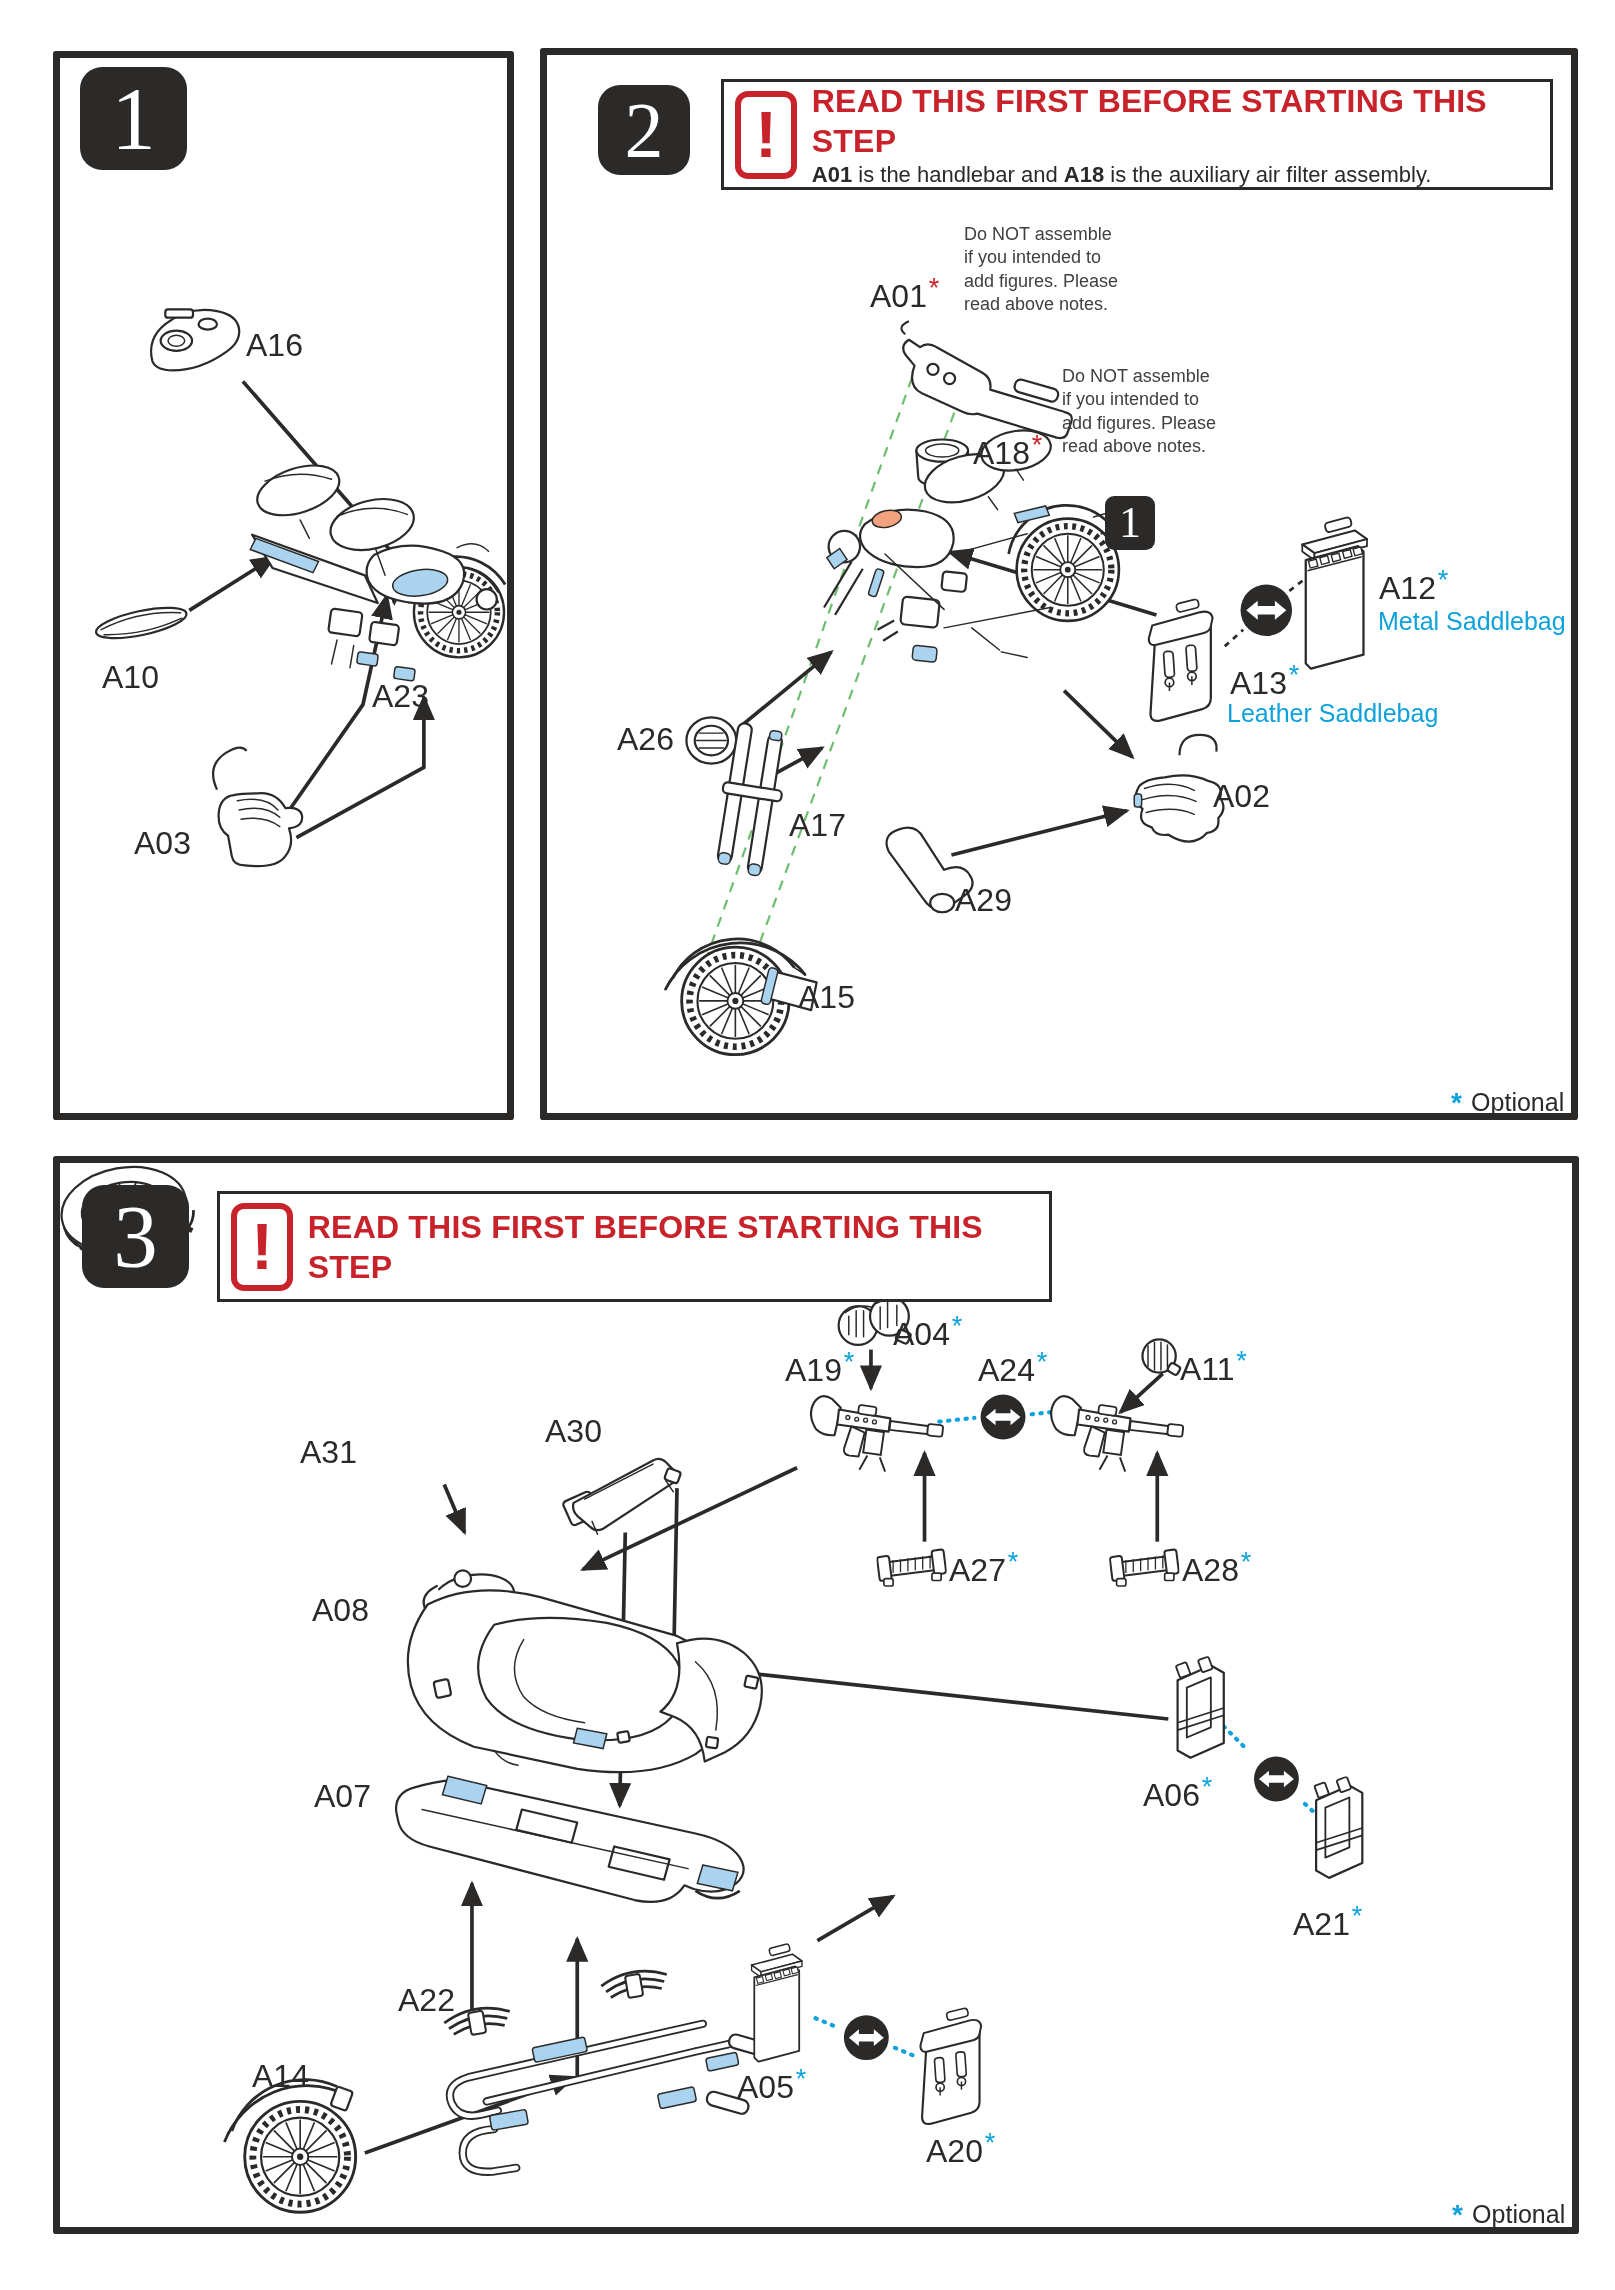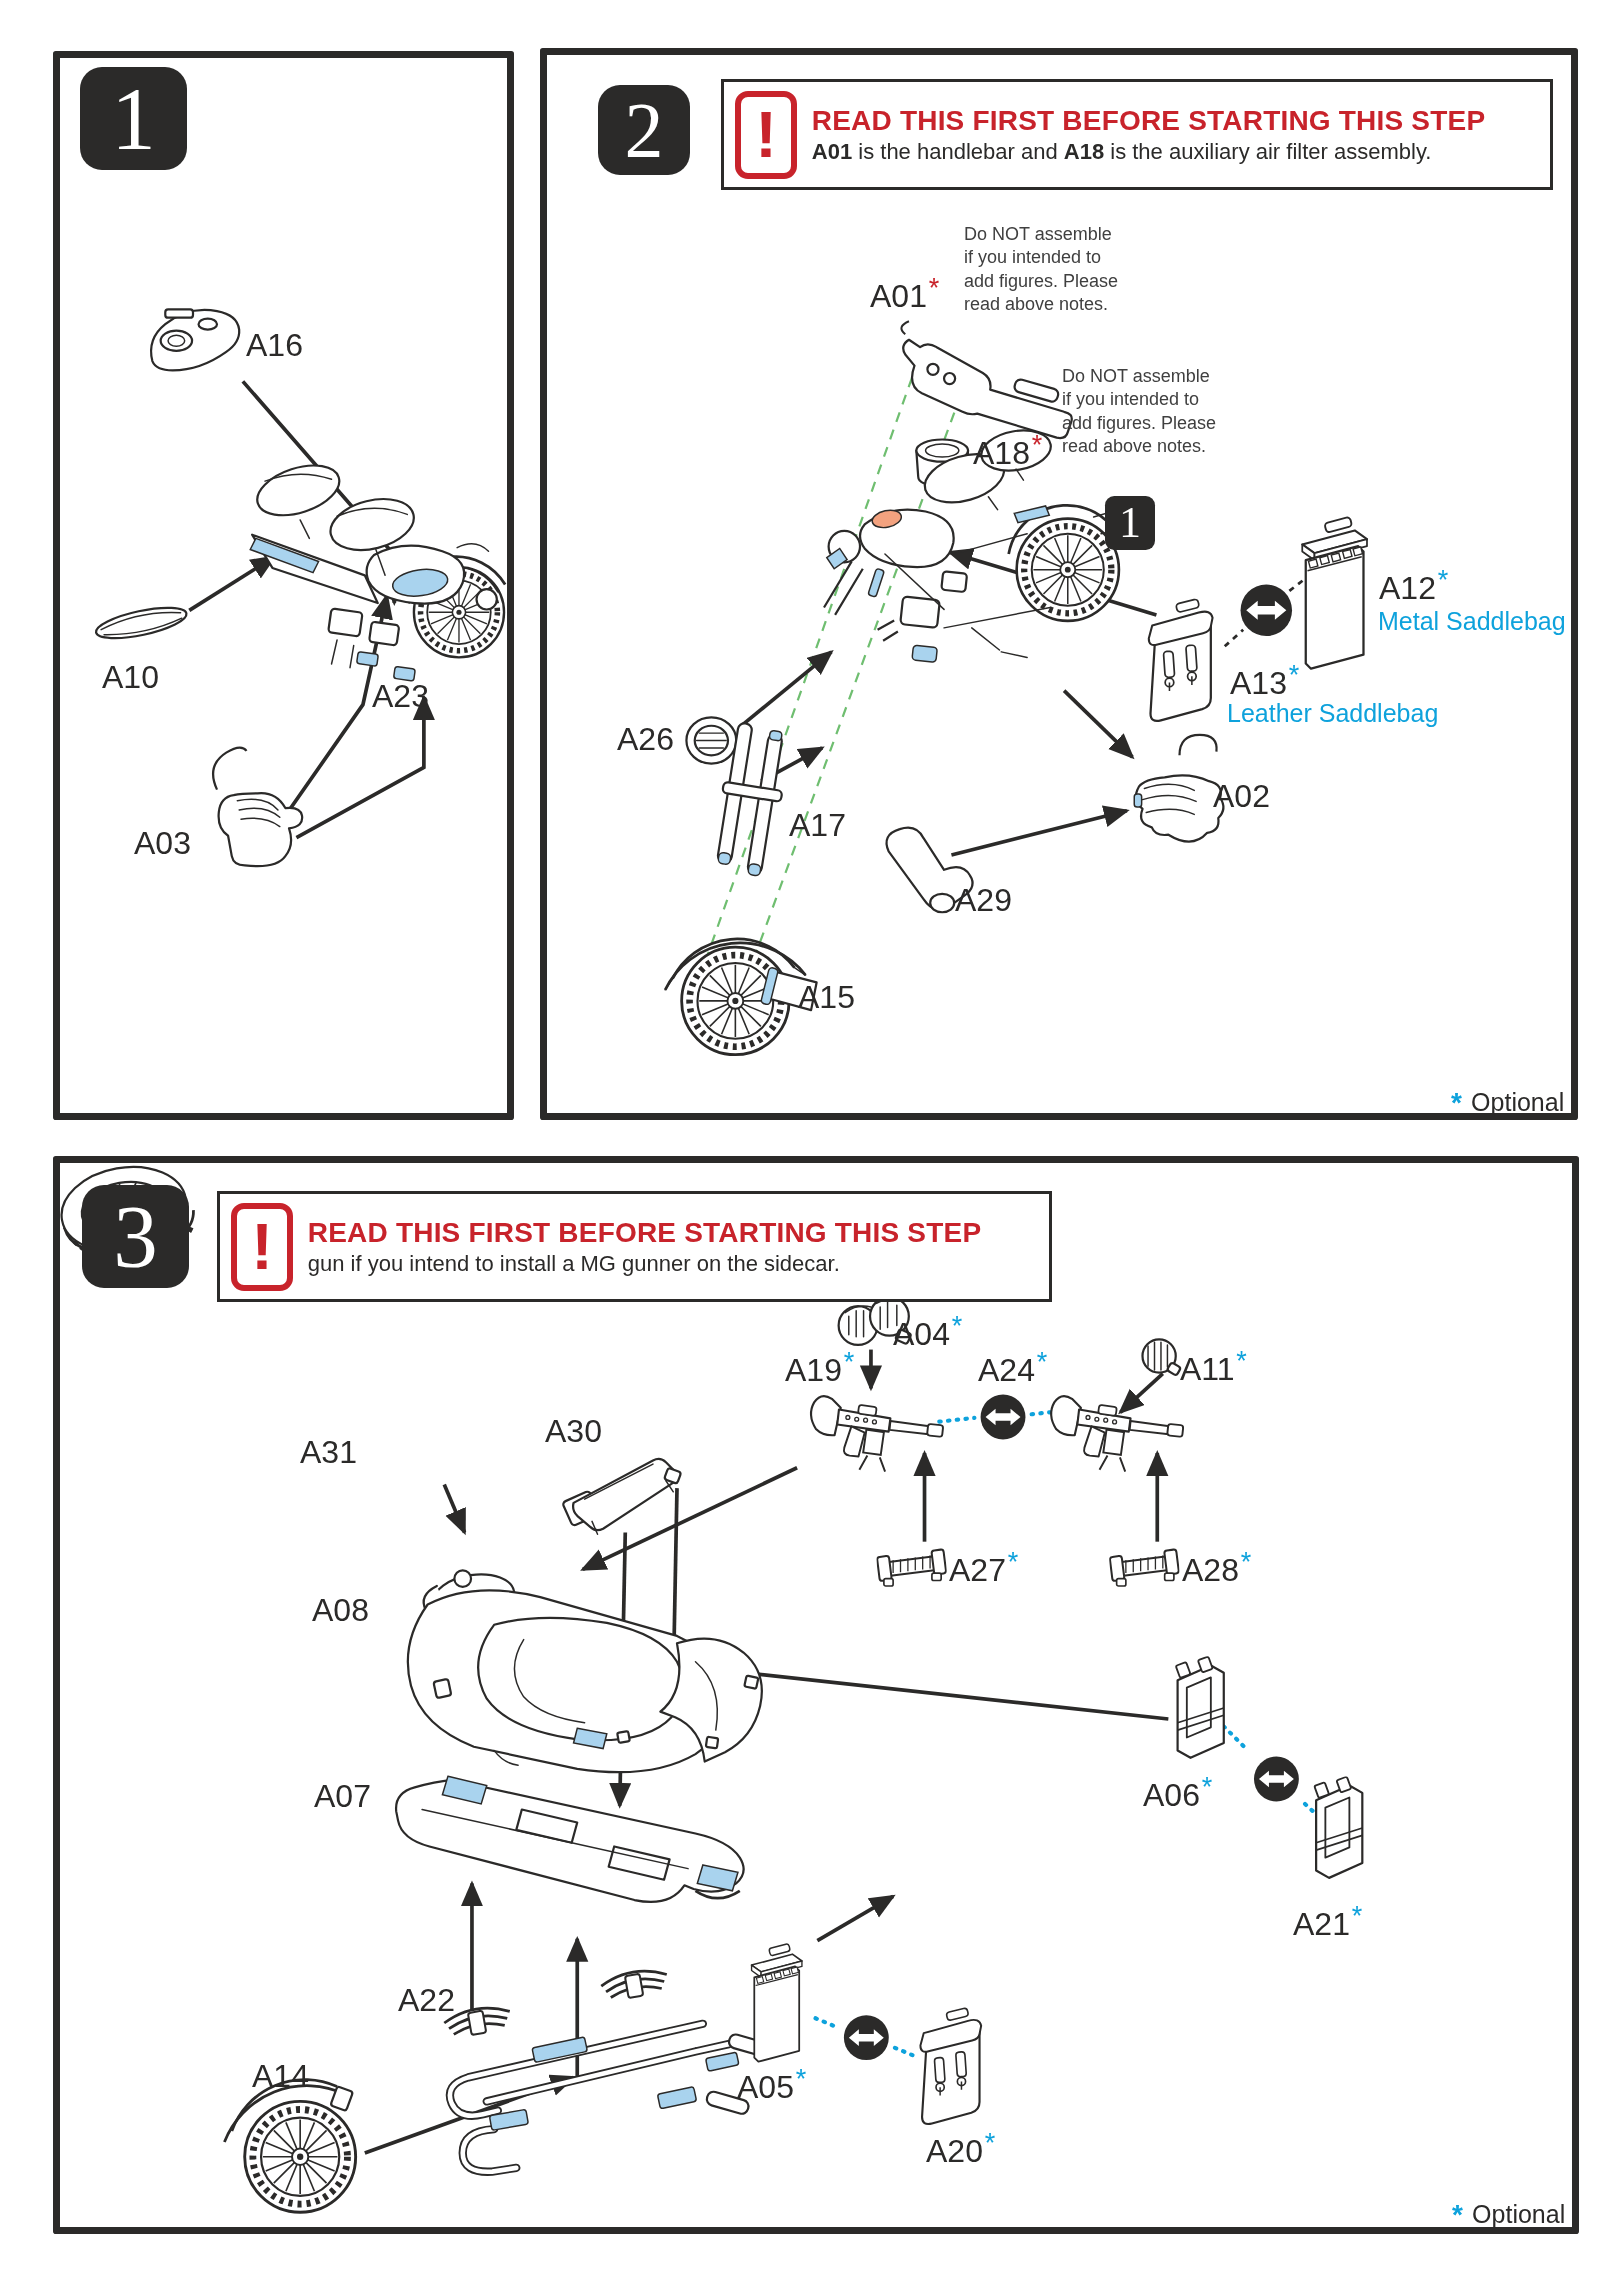--- a/index.html
+++ b/index.html
@@ -9,21 +9,21 @@
   #panel2{left:540px;top:48px;width:1038px;height:1072px}
   #panel3{left:53px;top:1156px;width:1526px;height:1078px}
   .art{position:absolute;left:0;top:0;width:100%;height:100%;pointer-events:none}
   .stepbox{position:absolute;background:#2b2a29;color:#fff;border-radius:22px;display:flex;align-items:center;justify-content:center;font-family:"Liberation Serif","DejaVu Serif",serif;line-height:1}
   .stepbox.big{width:107px;height:103px;font-size:89px}
   .stepbox.mid{width:92px;height:90px;font-size:78px}
   .stepbox.small{width:50px;height:54px;font-size:44px;border-radius:9.2px}
   .warnbox{position:absolute;border:3.7px solid #2b2a29;background:#fff;display:flex;align-items:center;padding:5.5px 11px;gap:14.8px;box-sizing:border-box}
   .warnicon{width:50px;height:76px;border:6.5px solid #c8232b;border-radius:13px;color:#c8232b;font-weight:bold;font-size:65px;display:flex;align-items:center;justify-content:center;flex:none;line-height:1;font-family:"Liberation Sans",sans-serif}
   .warntext{font-size:22px;line-height:1.25}
-  .warntitle{color:#c8232b;font-weight:bold;font-size:28px;letter-spacing:0.2px}
+  .warntitle{color:#c8232b;font-weight:bold;font-size:32px;letter-spacing:0.2px}
   .sg-n{color:#2b2a29}
   .sg-b{color:#2b2a29;font-weight:bold}
   .sg-c{color:#0ea2dc}
   .sg-cb{color:#0ea2dc;font-weight:bold}
   .pl{position:absolute;font-weight:normal;font-size:32px;white-space:nowrap;line-height:1}
   .ast{font-size:27px;vertical-align:10px;margin-left:1.8px}
   .ast.red{color:#c8232b}
   .ast.cyan{color:#0ea2dc}
   .sublabel{position:absolute;color:#0ea2dc;font-size:25px;white-space:nowrap;line-height:1}
   .rednote{position:absolute;color:#c8232b;font-size:18px;line-height:1.3;width:185px}
@@ -459,21 +459,20 @@
     <use href="#sym-boxleather" x="928" y="908" width="80" height="134"></use>
     <use href="#sym-swap" x="846" y="920" width="54" height="54"></use>
   </svg>
   <div class="stepbox big" style="left:22px;top:22px">
       <span>3</span>
     </div>
   <div class="warnbox" style="left:157px;top:28px;width:835px;height:111px">
     <div class="warnicon">!</div>
     <div class="warntext">
       <div class="warntitle">READ THIS FIRST BEFORE STARTING THIS STEP</div>
-      <div><span class="sg-n">gun if you intend to install a MG gunner on the sidecar.</span></div>
     </div>
   </div>
   <div class="pl" style="left:240px;top:268px"><span>A31</span><span class="ast cyan"></span></div>
   <div class="pl" style="left:485px;top:247px"><span>A30</span><span class="ast cyan"></span></div>
   <div class="pl" style="left:252px;top:426px"><span>A08</span><span class="ast cyan"></span></div>
   <div class="pl" style="left:254px;top:612px"><span>A07</span><span class="ast cyan"></span></div>
   <div class="pl" style="left:338px;top:816px"><span>A22</span><span class="ast cyan"></span></div>
   <div class="pl" style="left:192px;top:892px"><span>A14</span><span class="ast cyan"></span></div>
   <div class="pl" style="left:725px;top:186px"><span>A19</span><span class="ast cyan">*</span></div>
   <div class="pl" style="left:833px;top:150px"><span>A04</span><span class="ast cyan">*</span></div>

